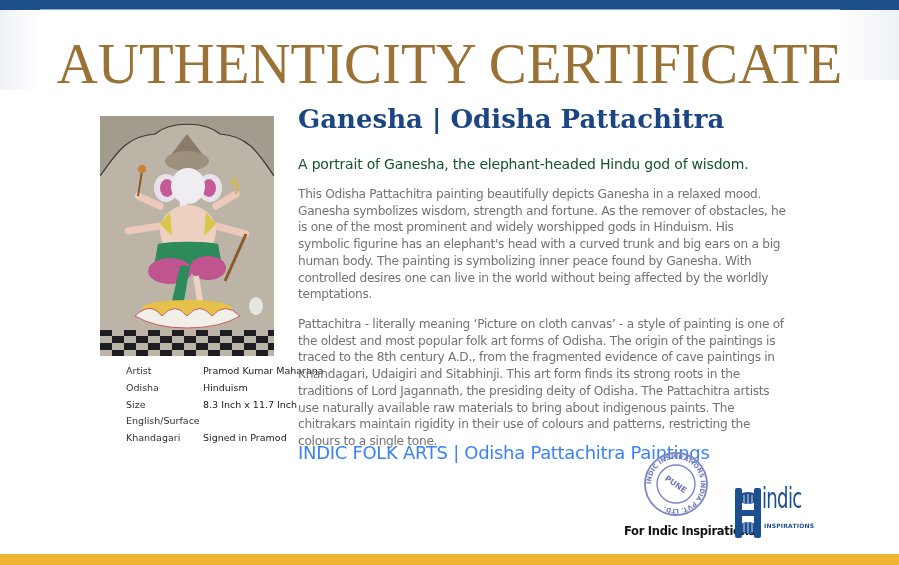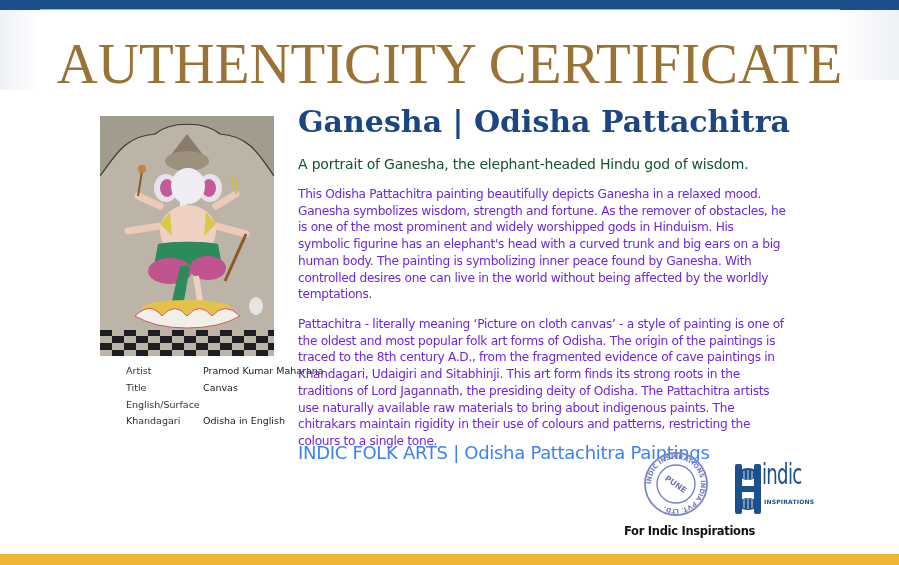--- a/index.html
+++ b/index.html
@@ -30,35 +30,35 @@
   .painting svg { display: block; }
 
   .details { position: absolute; left: 104px; top: 363px; font-size: 9.5px; line-height: 16.8px; font-family: "DejaVu Sans", sans-serif; }
   .detail-row { display: flex; }
   .detail-label { width: 77px; color: #333; margin-left: 22px; }
   .detail-value { color: #222; font-weight: normal; }
 
   .art-title {
     position: absolute; left: 298px; top: 104px;
     font-family: "DejaVu Serif", serif; font-weight: bold;
-    font-size: 30px; color: #1b4583; white-space: nowrap;
+    font-size: 26px; color: #1b4583; white-space: nowrap;
   }
   .subtitle { position: absolute; left: 298px; top: 156px; width: 490px;
     font-size: 14px; color: #14532d; font-family: "DejaVu Sans", sans-serif; letter-spacing: -0.2px; }
   .para { position: absolute; left: 298px; width: 490px;
-    font-size: 12.2px; line-height: 16.7px; color: #6d28d9; font-family: "DejaVu Sans", sans-serif; letter-spacing: -0.3px; }
+    font-size: 12.2px; line-height: 16.7px; color: #737373; font-family: "DejaVu Sans", sans-serif; letter-spacing: -0.3px; }
   .para1 { top: 186px; }
   .para2 { top: 316px; }
 
   .footer-line { position: absolute; left: 298px; top: 442px; font-size: 18px; color: #3b82f6; font-family: "DejaVu Sans", sans-serif; letter-spacing: -0.3px; white-space: nowrap; }
 
   .stamp { position: absolute; left: 643px; top: 451px; width: 66px; height: 66px; }
   .signoff { position: absolute; left: 624px; top: 524px; font-size: 11.5px; font-weight: bold; color: #111; font-family: "DejaVu Sans", sans-serif; letter-spacing: -0.3px; white-space: nowrap; }
 
-  .logo { position: absolute; left: 735px; top: 464px; width: 80px; height: 50px; }
+  .logo { position: absolute; left: 735px; top: 488px; width: 80px; height: 50px; }
   .logo-word { position: absolute; left: 27px; top: -6px; font-family: "DejaVu Sans Condensed", "DejaVu Sans", sans-serif;
     font-size: 28px; color: #1b4f8e; letter-spacing: -1px; transform: scaleX(0.72); transform-origin: left; }
   .logo-sub { position: absolute; left: 29px; top: 34px; font-size: 6px; font-weight: bold; color: #1b4f8e; letter-spacing: 0.2px; font-family: "DejaVu Sans", sans-serif; }
 </style>
 </head>
 <body>
 
 <div class="top-bar"></div>
 <div class="top-bar-inner"></div>
 <div class="side-shade-left"></div>
@@ -139,29 +139,33 @@
     </g>
   </svg>
 </div>
 
 <div class="details">
   <div class="detail-row">
     <span class="detail-label">Artist</span>
     <span class="detail-value">Pramod Kumar Maharana</span>
   </div>
   <div class="detail-row">
-    <span class="detail-label">Title</span>
-    <span class="detail-value">Canvas</span>
+    <span class="detail-label">Odisha</span>
+    <span class="detail-value">Hinduism</span>
+  </div>
+  <div class="detail-row">
+    <span class="detail-label">Size</span>
+    <span class="detail-value">8.3 Inch x 11.7 Inch</span>
   </div>
   <div class="detail-row">
     <span class="detail-label">English/Surface</span>
   </div>
   <div class="detail-row">
     <span class="detail-label">Khandagari</span>
-    <span class="detail-value">Odisha in English</span>
+    <span class="detail-value">Signed in Pramod</span>
   </div>
 </div>
 
 <div class="art-title">Ganesha |  Odisha Pattachitra</div>
 <div class="subtitle">A portrait of Ganesha, the elephant-headed Hindu god of wisdom.</div>
 <div class="para para1">This Odisha Pattachitra painting beautifully depicts Ganesha in a relaxed mood. Ganesha symbolizes wisdom, strength and fortune. As the remover of obstacles, he is one of the most prominent and widely worshipped gods in Hinduism. His symbolic figurine has an elephant's head with a curved trunk and big ears on a big human body. The painting is symbolizing inner peace found by Ganesha. With controlled desires one can live in the world without being affected by the worldly temptations.</div>
 <div class="para para2">Pattachitra - literally meaning ‘Picture on cloth canvas’ - a style of painting is one of the oldest and most popular folk art forms of Odisha. The origin of the paintings is traced to the 8th century A.D., from the fragmented evidence of cave paintings in Khandagari, Udaigiri and Sitabhinji. This art form finds its strong roots in the traditions of Lord Jagannath, the presiding deity of Odisha. The Pattachitra artists use naturally available raw materials to bring about indigenous paints. The chitrakars maintain rigidity in their use of colours and patterns, restricting the colours to a single tone.</div>
 
 <div class="footer-line">INDIC FOLK ARTS |  Odisha Pattachitra Paintings</div>
 

